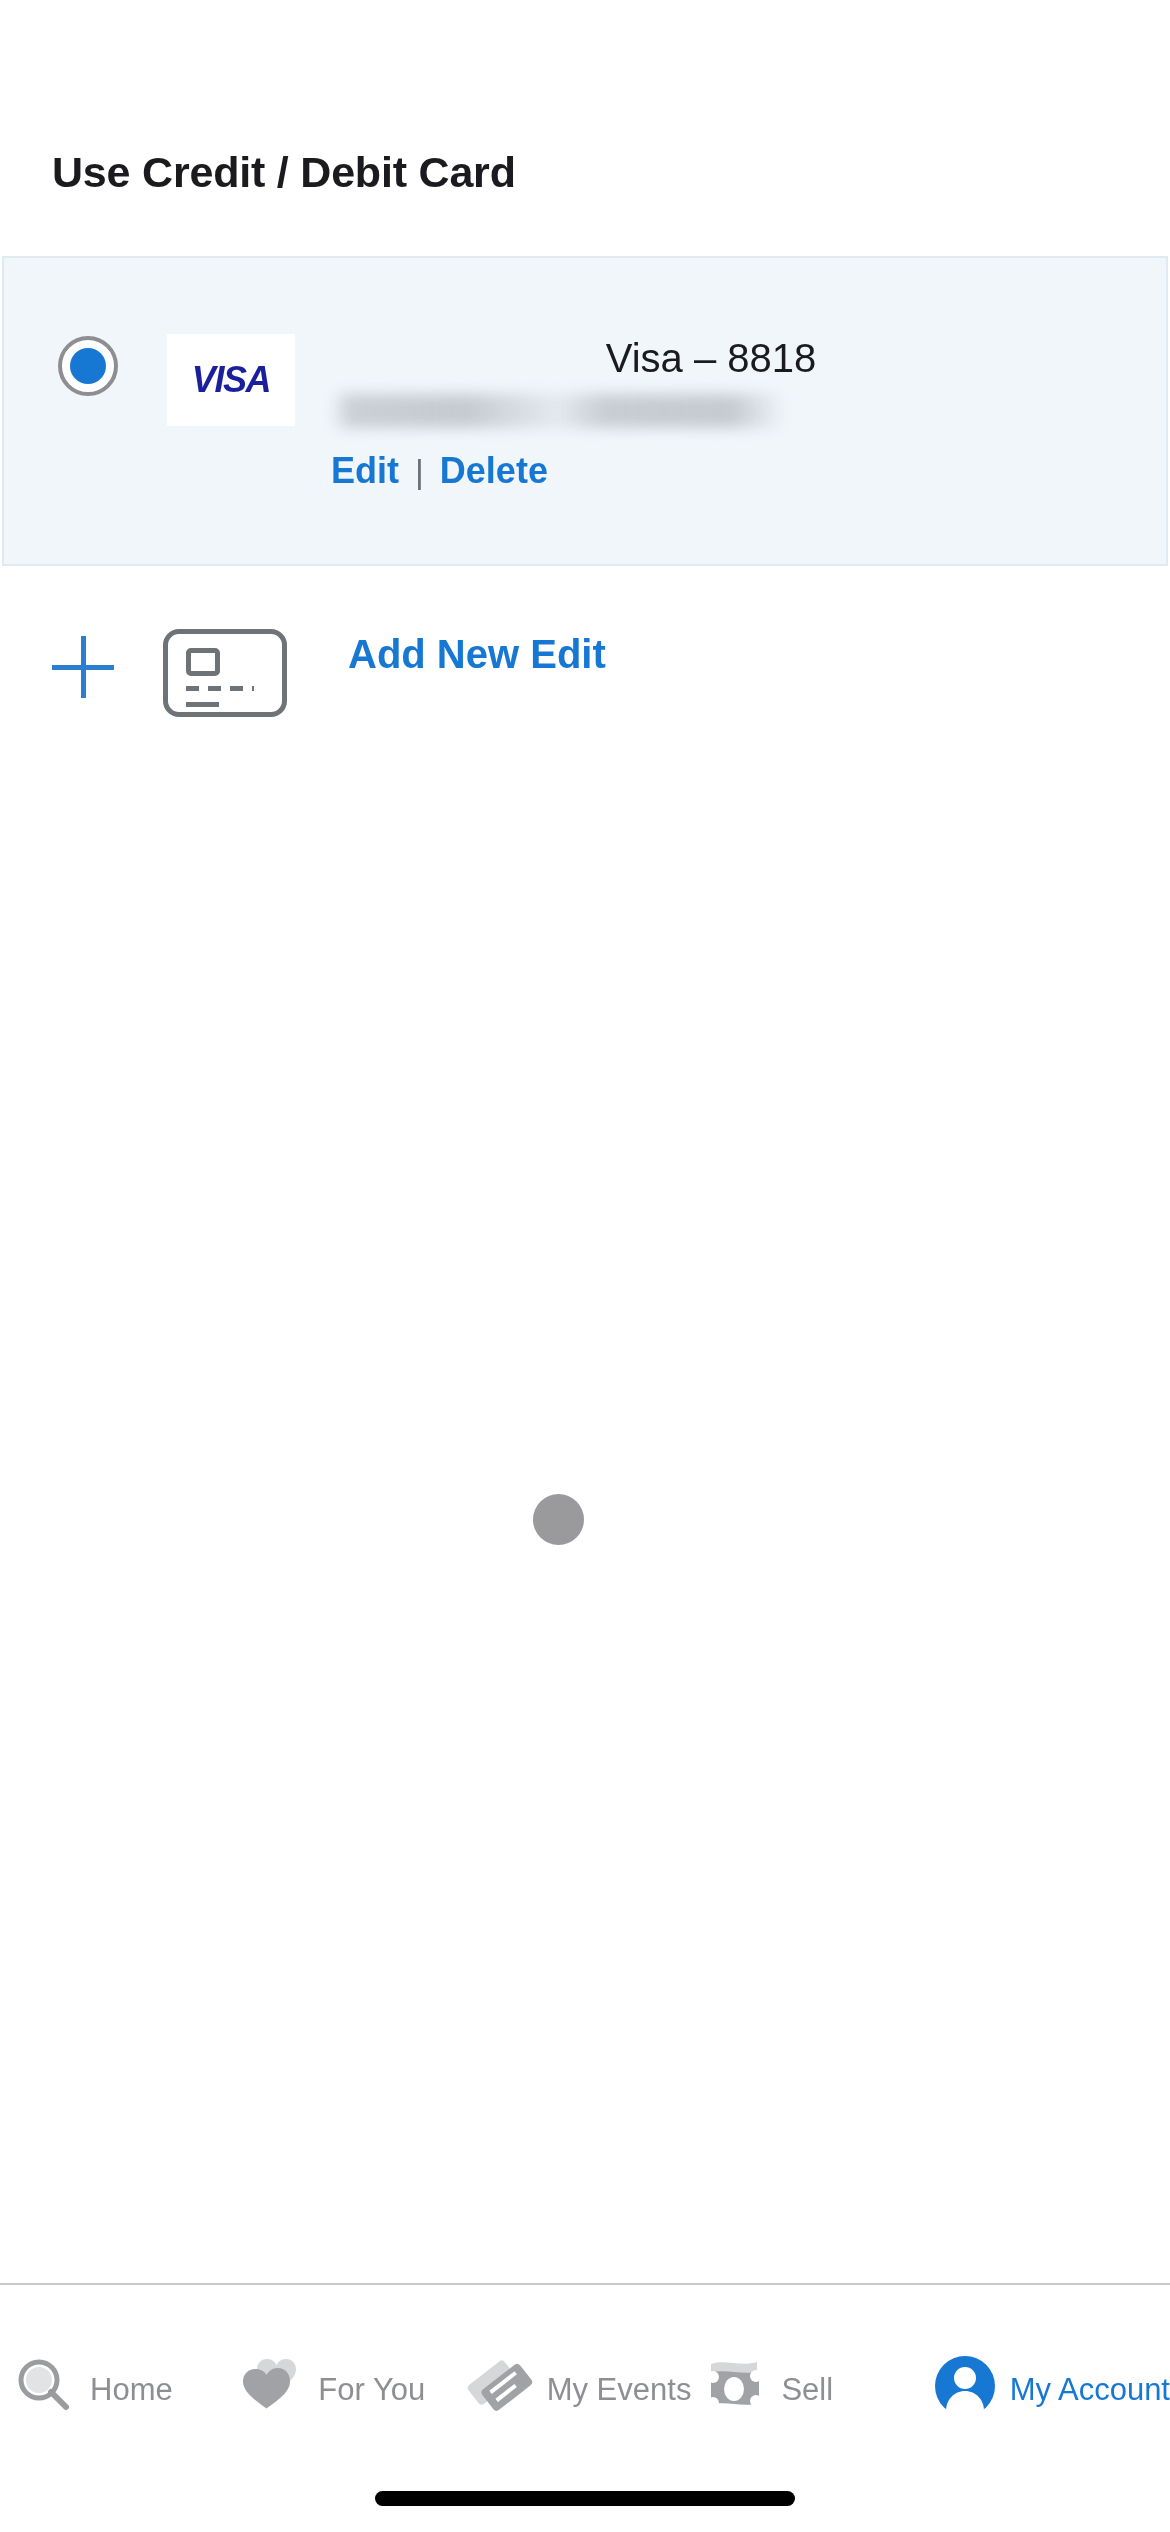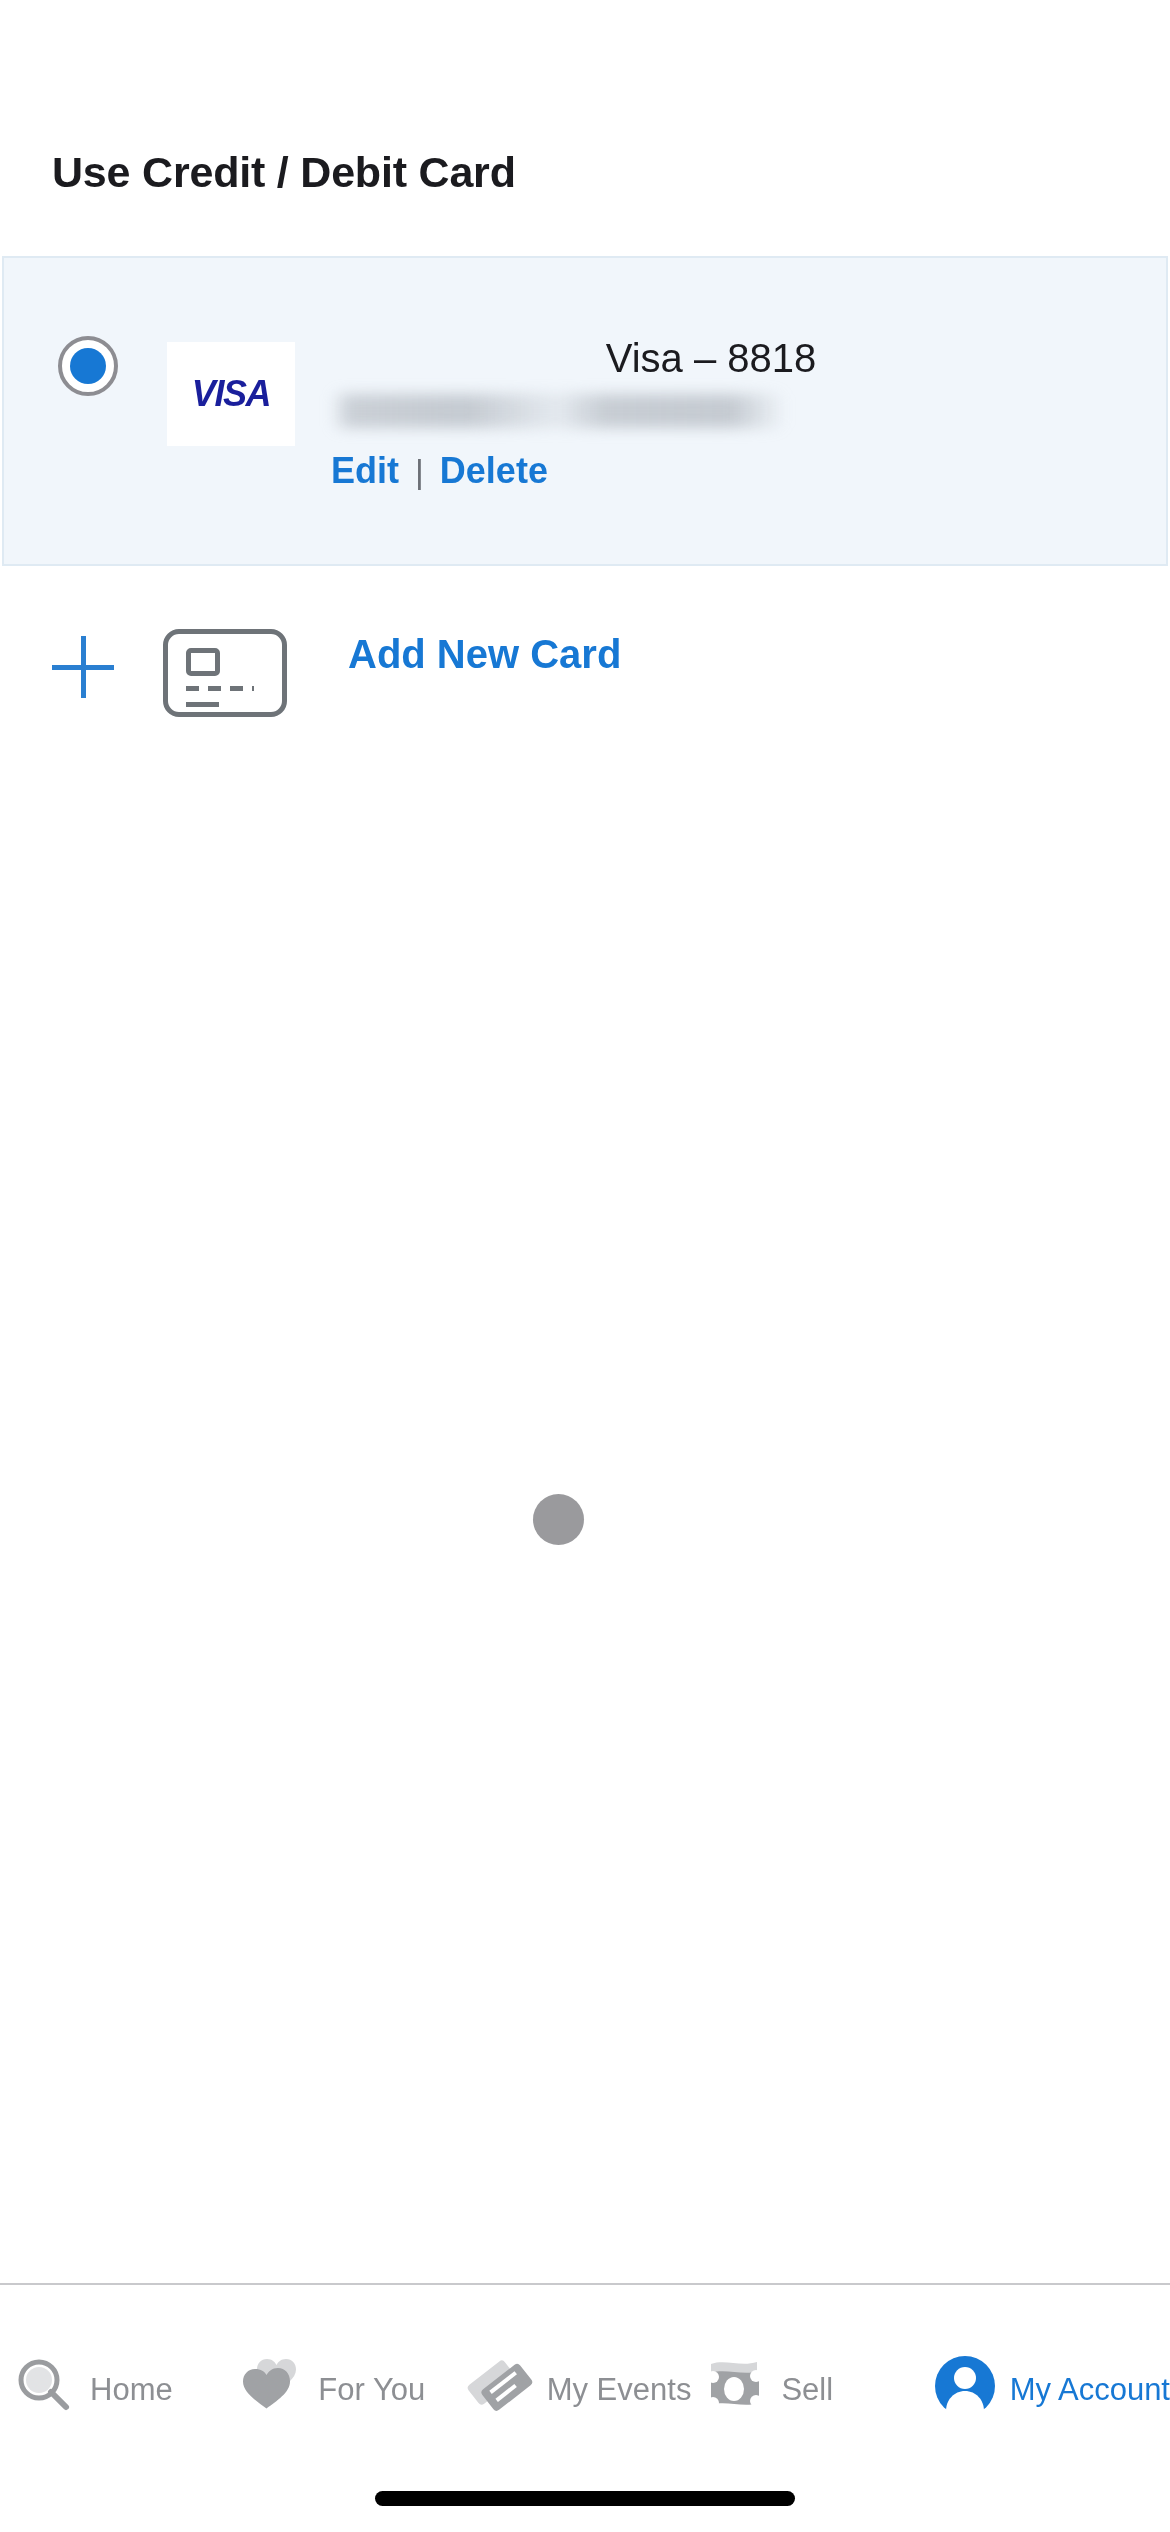--- a/index.html
+++ b/index.html
@@ -48,22 +48,22 @@
     background:#ffffff;
     display:flex; align-items:center; justify-content:center;
   }
   .radio-inner {
     width:36px; height:36px;
     border-radius:50%;
     background:#1778d4;
   }
   .visa-tile {
     position:absolute;
-    left:163px; top:84px;
-    width:128px; height:104px;
+    left:163px; top:76px;
+    width:128px; height:92px;
     background:#ffffff;
     display:flex; align-items:center; justify-content:center;
   }
   .visa-word {
     font-family:"Liberation Sans", sans-serif;
     font-size:36px;
     font-weight:bold;
     font-style:italic;
     color:#1a1f9c;
     letter-spacing:-1.4px;
@@ -238,21 +238,21 @@
 
   <div class="add-row">
     <div class="plus-icon"></div>
 
     <div class="card-outline">
       <div class="co-chip"></div>
       <div class="co-dash"></div>
       <div class="co-line"></div>
     </div>
 
-    <div class="add-label">Add New Card</div>
+    <div class="add-label">Add New Edit</div>
   </div>
 
   <div class="tap-dot"></div>
 
   <div class="tabbar">
 
     <div class="tab">
       <div class="tab-icon">
         <svg width="62" height="62" viewBox="0 0 62 62">
           <circle cx="25" cy="25" r="18" fill="none" stroke="#9a9c9f" stroke-width="5"></circle>

